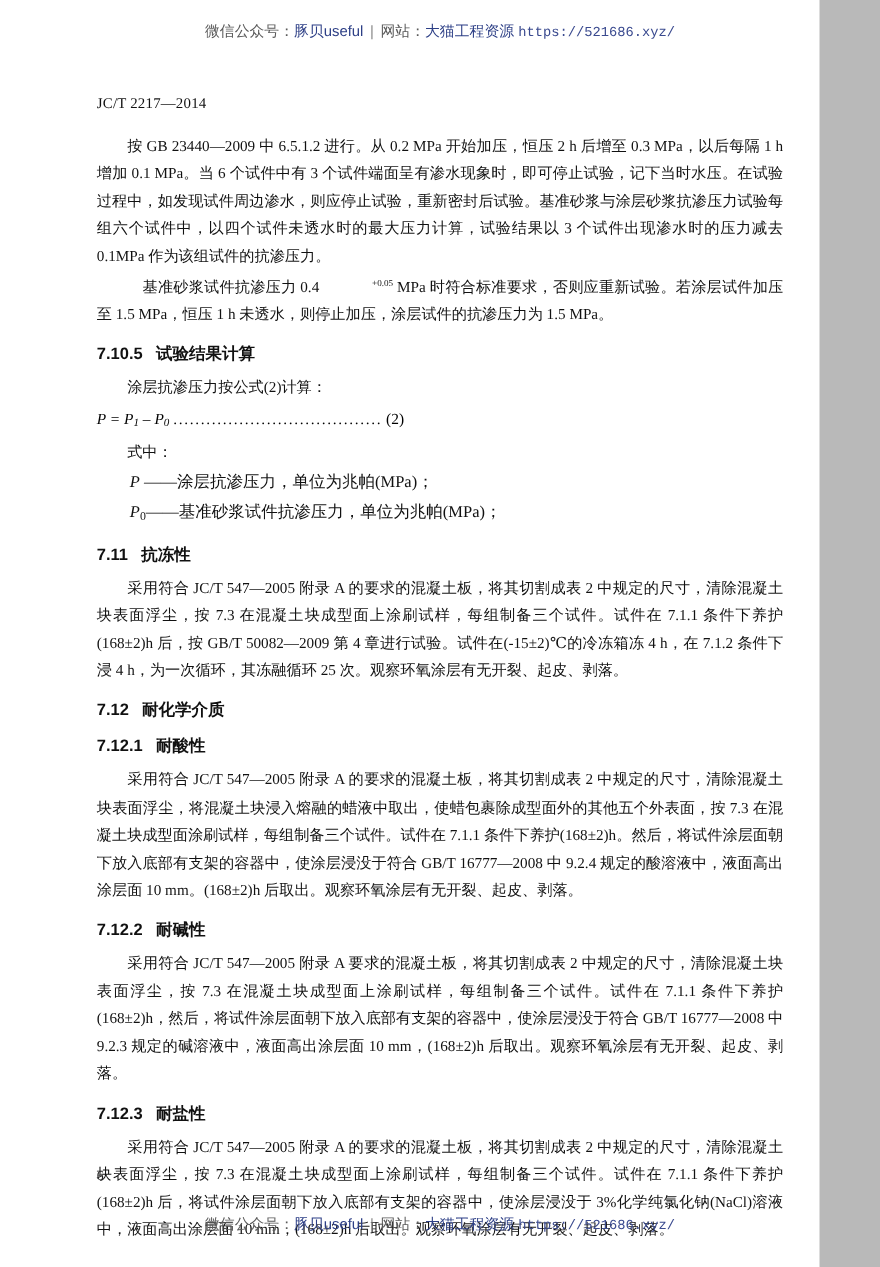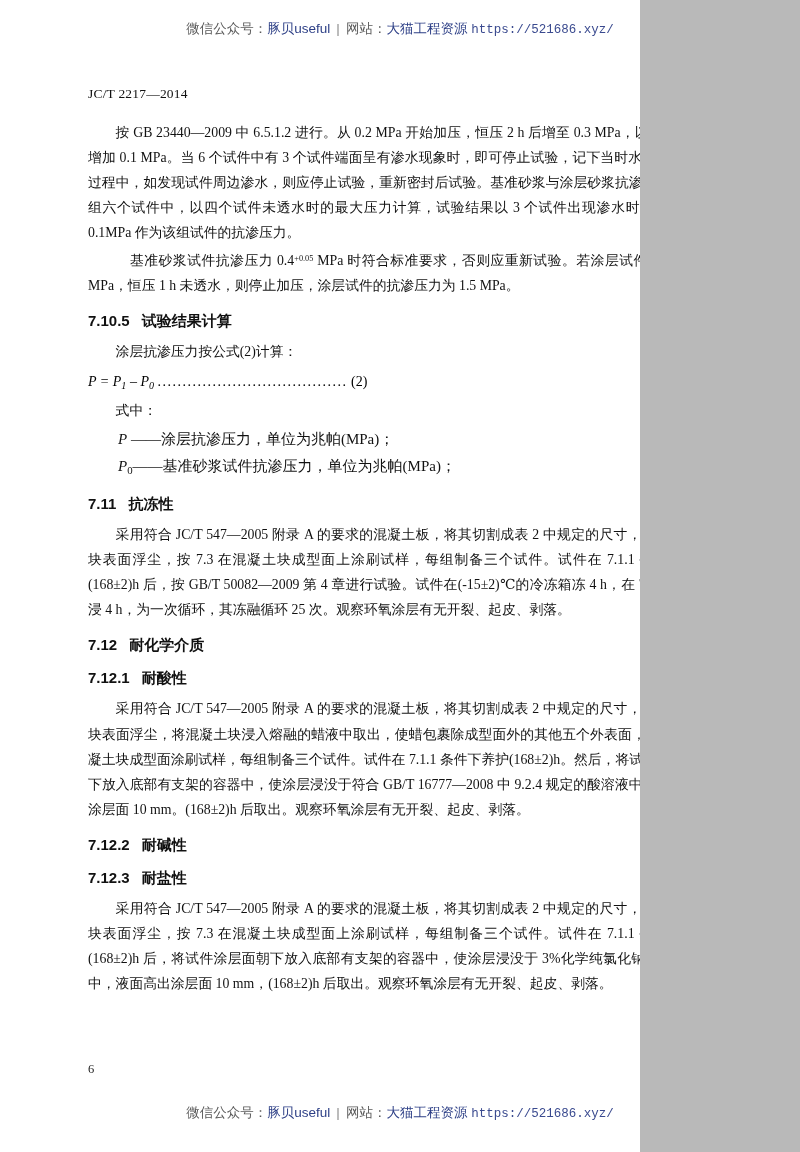--- a/index.html
+++ b/index.html
@@ -4,21 +4,21 @@
 <style>
   html, body {
     margin: 0;
     padding: 0;
     background: #b9b9b9;
   }
   body {
     font-family: "Liberation Serif", "DejaVu Serif", serif;
   }
   .page {
-    width: 640px;
+    width: 745px;
     height: 1152px;
     background: #ffffff;
     position: relative;
     overflow: hidden;
     box-sizing: border-box;
   }
   
   .banner {
     position: absolute;
     left: 0;
@@ -87,21 +87,21 @@
   .sub { font-size: 0.72em; vertical-align: -0.25em; }
   .ital { font-style: italic; }
   .pagenum {
     position: absolute;
     left: 88px;
     top: 1062px;
     font-size: 12.5px;
     color: #222;
     font-family: "Liberation Serif","DejaVu Serif",serif;
   }
-  .smallsup { font-size: 0.6em; vertical-align: 0.5em; }
+  .smallsup { font-size: 0.6em; vertical-align: 0.5em; padding-left: 48px; }
 </style>
 </head>
 <body>
 
 <div class="page">
 
   <div class="banner banner-top">
     <span class="gray">微信公众号：</span><span class="name">豚贝useful</span><span class="sep">|</span><span class="gray">网站：</span><span class="name">大猫工程资源</span> <span class="url">https://521686.xyz/</span>
   </div>
 
@@ -145,20 +145,21 @@
     <h3 class="clause">
       <span class="num">7.12.1</span><span>耐酸性</span>
     </h3>
 
     <p class="para">采用符合 JC/T 547—2005 附录 A 的要求的混凝土板，将其切割成表 2 中规定的尺寸，清除混凝土块表面浮尘，将混凝土块浸入熔融的蜡液中取出，使蜡包裹除成型面外的其他五个外表面，按 7.3 在混凝土块成型面涂刷试样，每组制备三个试件。试件在 7.1.1 条件下养护(168±2)h。然后，将试件涂层面朝下放入底部有支架的容器中，使涂层浸没于符合 GB/T 16777—2008 中 9.2.4 规定的酸溶液中，液面高出涂层面 10 mm。(168±2)h 后取出。观察环氧涂层有无开裂、起皮、剥落。</p>
 
     <h3 class="clause">
       <span class="num">7.12.2</span><span>耐碱性</span>
     </h3>
 
+    <p class="para">采用符合 JC/T 547—2005 附录 A 要求的混凝土板，将其切割成表 2 中规定的尺寸，清除混凝土块表面浮尘，按 7.3 在混凝土块成型面上涂刷试样，每组制备三个试件。试件在 7.1.1 条件下养护(168±2)h，然后，将试件涂层面朝下放入底部有支架的容器中，使涂层浸没于符合 GB/T 16777—2008 中 9.2.3 规定的碱溶液中，液面高出涂层面 10 mm，(168±2)h 后取出。观察环氧涂层有无开裂、起皮、剥落。</p>
 
     <h3 class="clause">
       <span class="num">7.12.3</span><span>耐盐性</span>
     </h3>
 
     <p class="para">采用符合 JC/T 547—2005 附录 A 的要求的混凝土板，将其切割成表 2 中规定的尺寸，清除混凝土块表面浮尘，按 7.3 在混凝土块成型面上涂刷试样，每组制备三个试件。试件在 7.1.1 条件下养护(168±2)h 后，将试件涂层面朝下放入底部有支架的容器中，使涂层浸没于 3%化学纯氯化钠(NaCl)溶液中，液面高出涂层面 10 mm，(168±2)h 后取出。观察环氧涂层有无开裂、起皮、剥落。</p>
 
   </div>
 
   <div class="pagenum">6</div>

